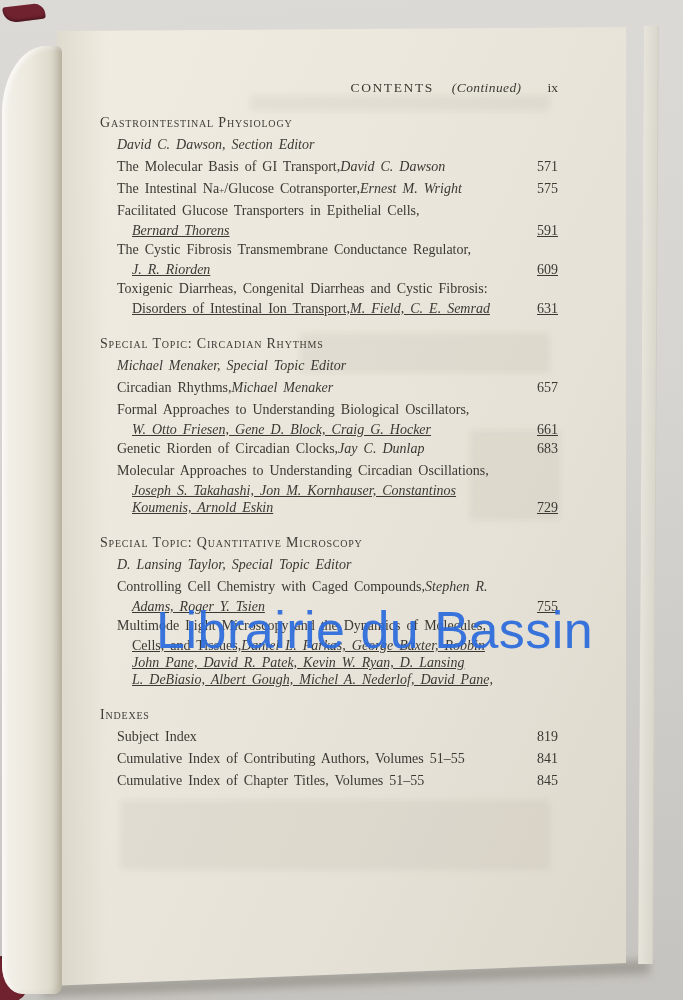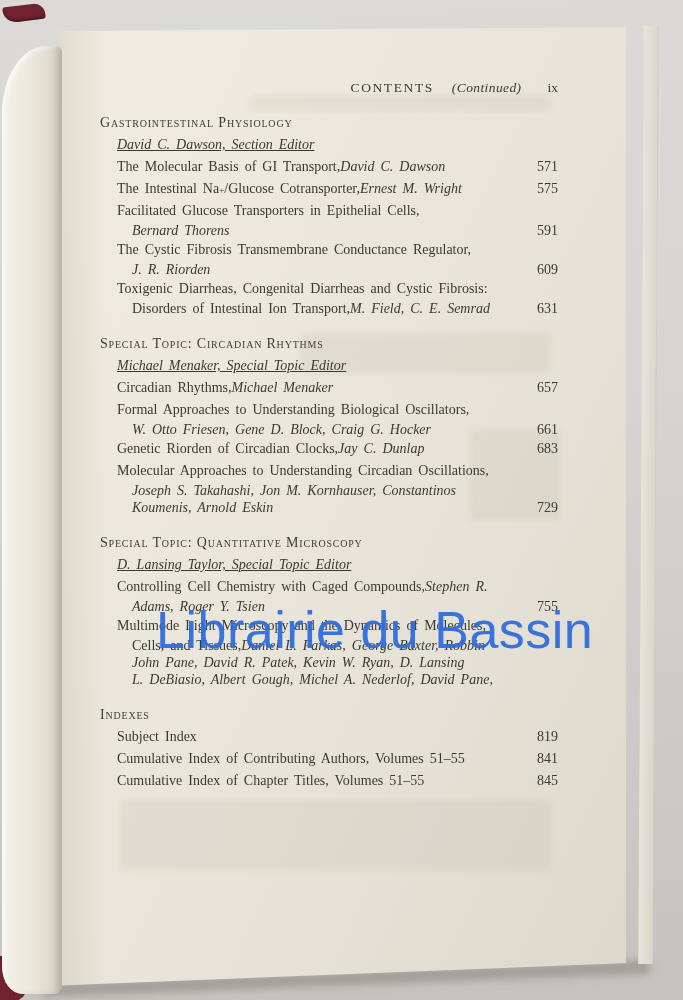--- a/index.html
+++ b/index.html
@@ -38,22 +38,22 @@
   .hdr{display:flex;align-items:baseline;justify-content:flex-end;height:20px;font-size:13.5px;}
   .hdr-title{letter-spacing:1.6px;}
   .hdr-cont{font-style:italic;margin-left:18px;letter-spacing:.4px;}
   .hdr-num{margin-left:26px;}
   .heading{font-variant:small-caps;letter-spacing:.8px;height:20px;margin:18px 0 2px;color:#3e3c37;}
   .sec.first .heading{margin-top:15px;}
   .entry{margin-top:2px;}
   .line{display:flex;align-items:baseline;height:20px;white-space:nowrap;word-spacing:2.5px;}
   .line.cont{height:17px;}
   .pl1{padding-left:17px;}
-  .pl2{padding-left:32px;}
-  .editor{margin:1px 0 1px;text-decoration:underline;}
+  .pl2{padding-left:32px;text-decoration:underline;}
+  .editor{margin:1px 0 1px;}
   .i{font-style:italic;}
   sup{font-size:9px;line-height:0;}
   .num{margin-left:auto;padding-left:8px;word-spacing:normal;}
   
   .watermark{
     position:absolute;left:156px;top:600px;z-index:6;
     font-family:"Liberation Sans", sans-serif;font-size:52px;letter-spacing:.5px;
     color:#2c6bdd;opacity:.93;white-space:nowrap;
   }
 </style>

